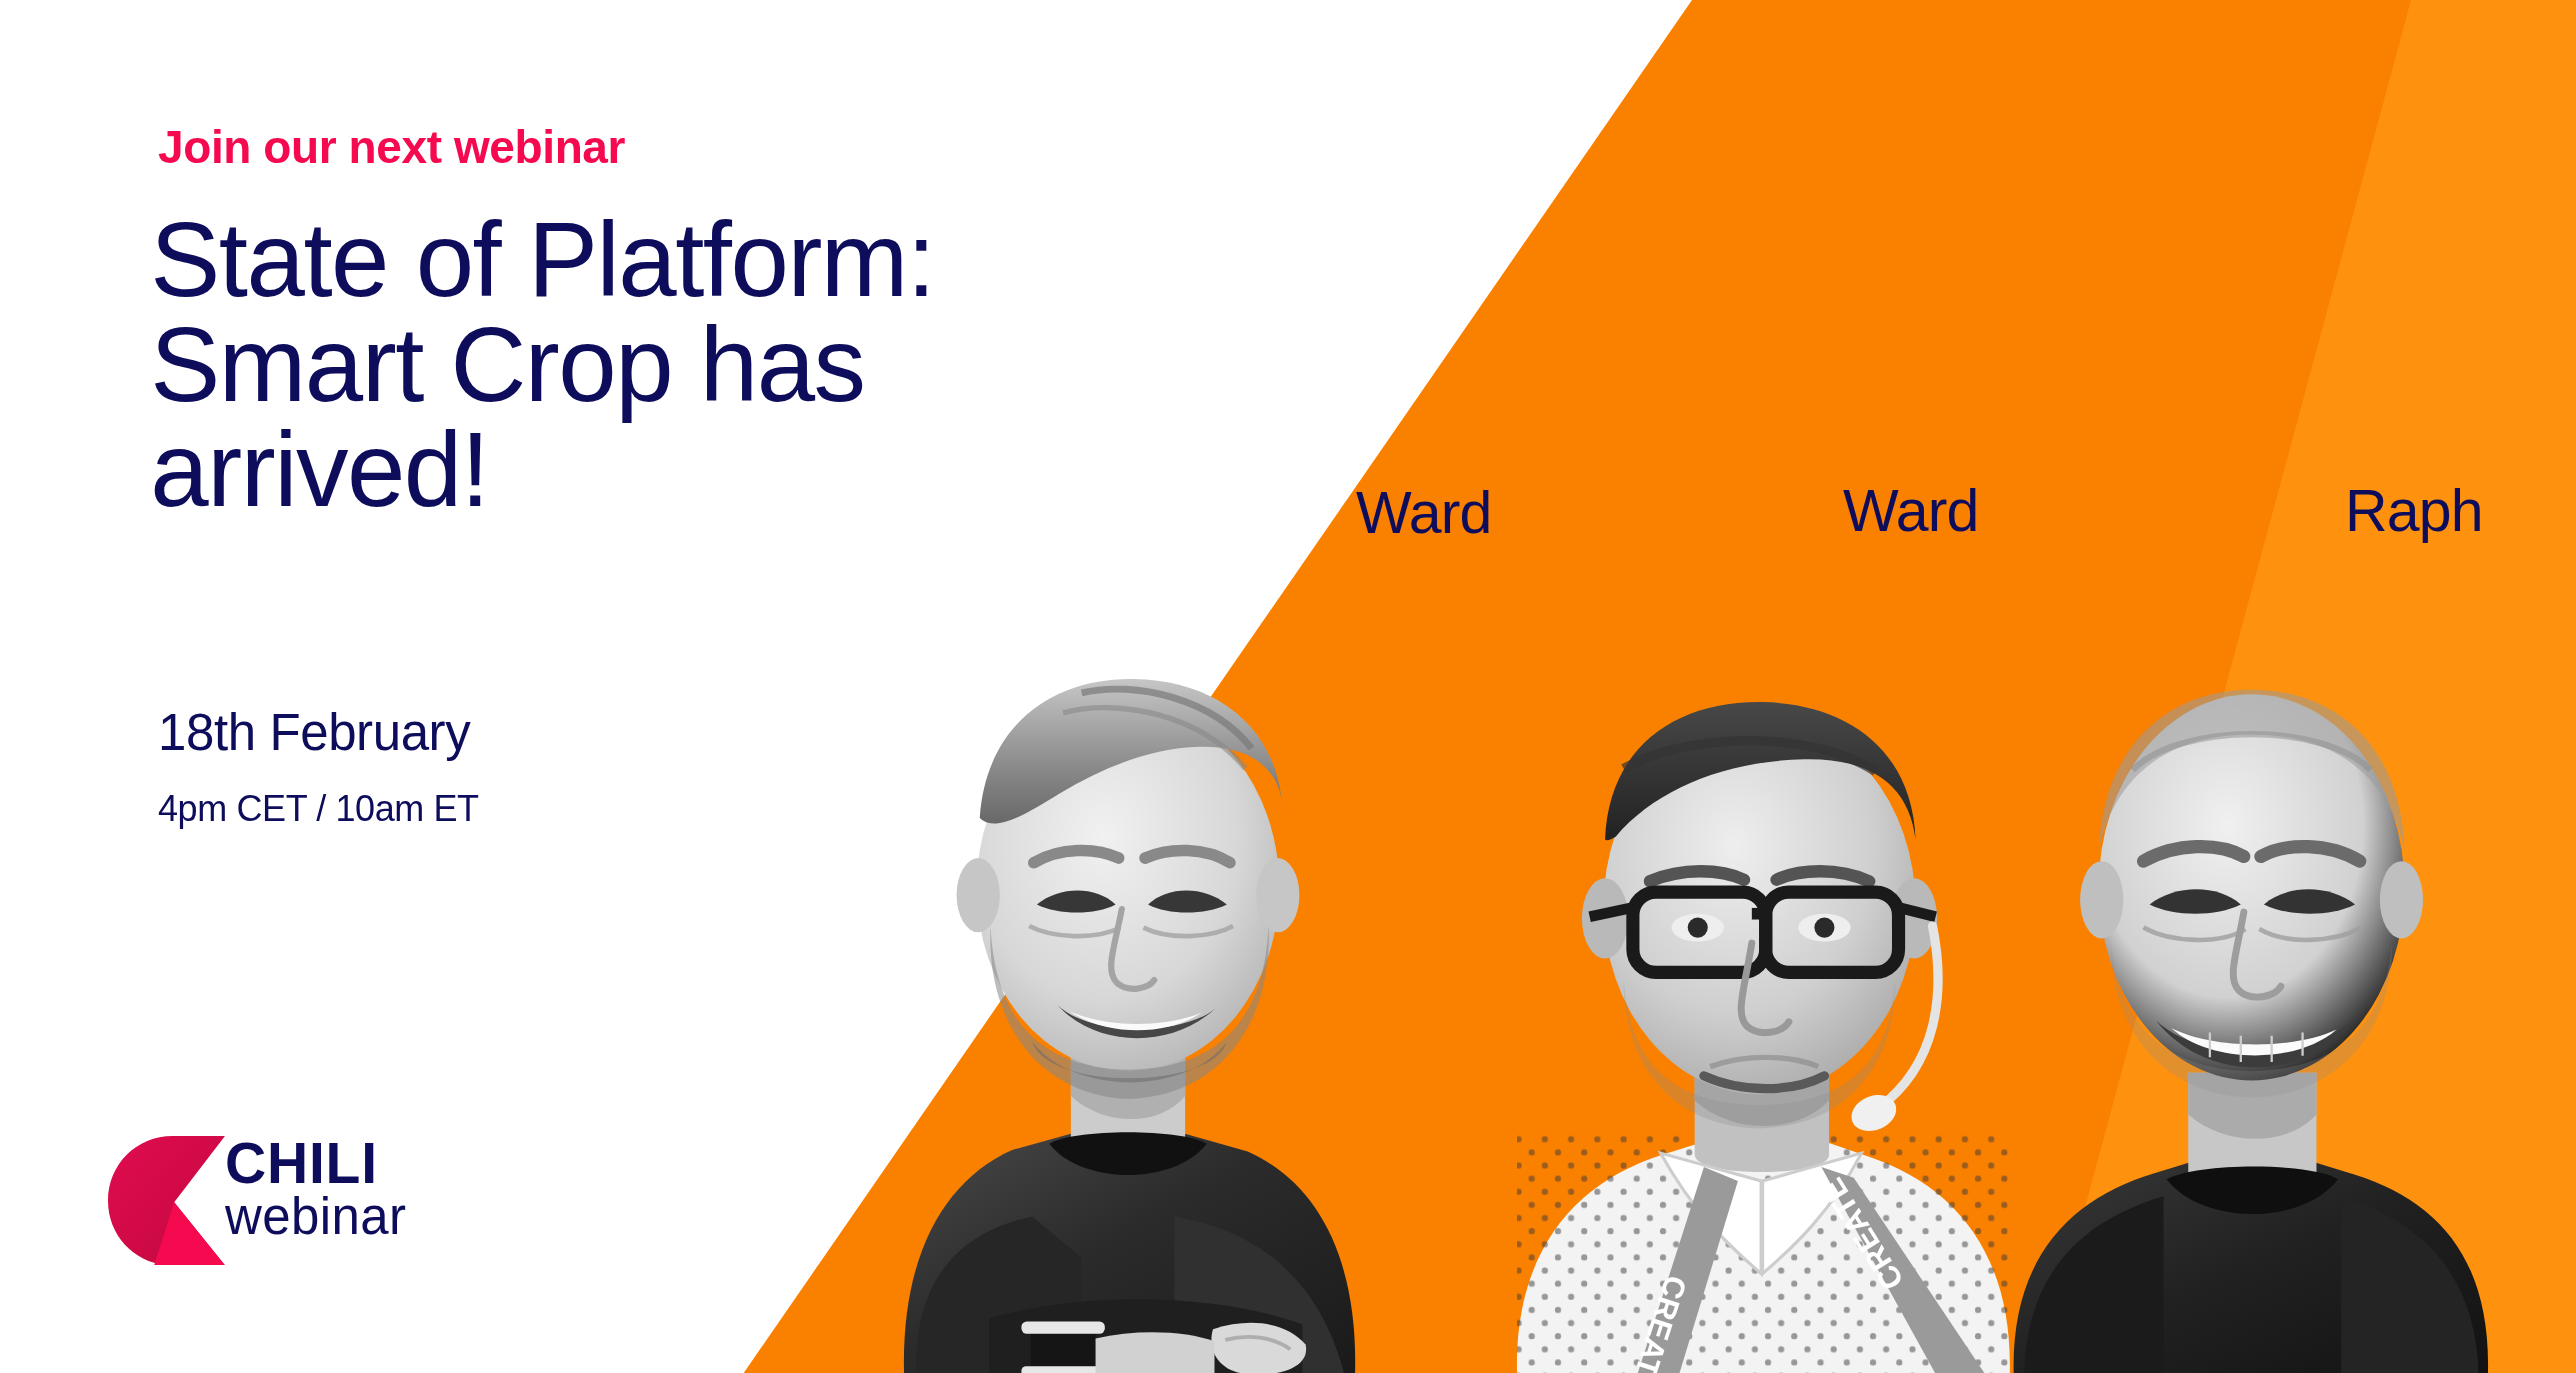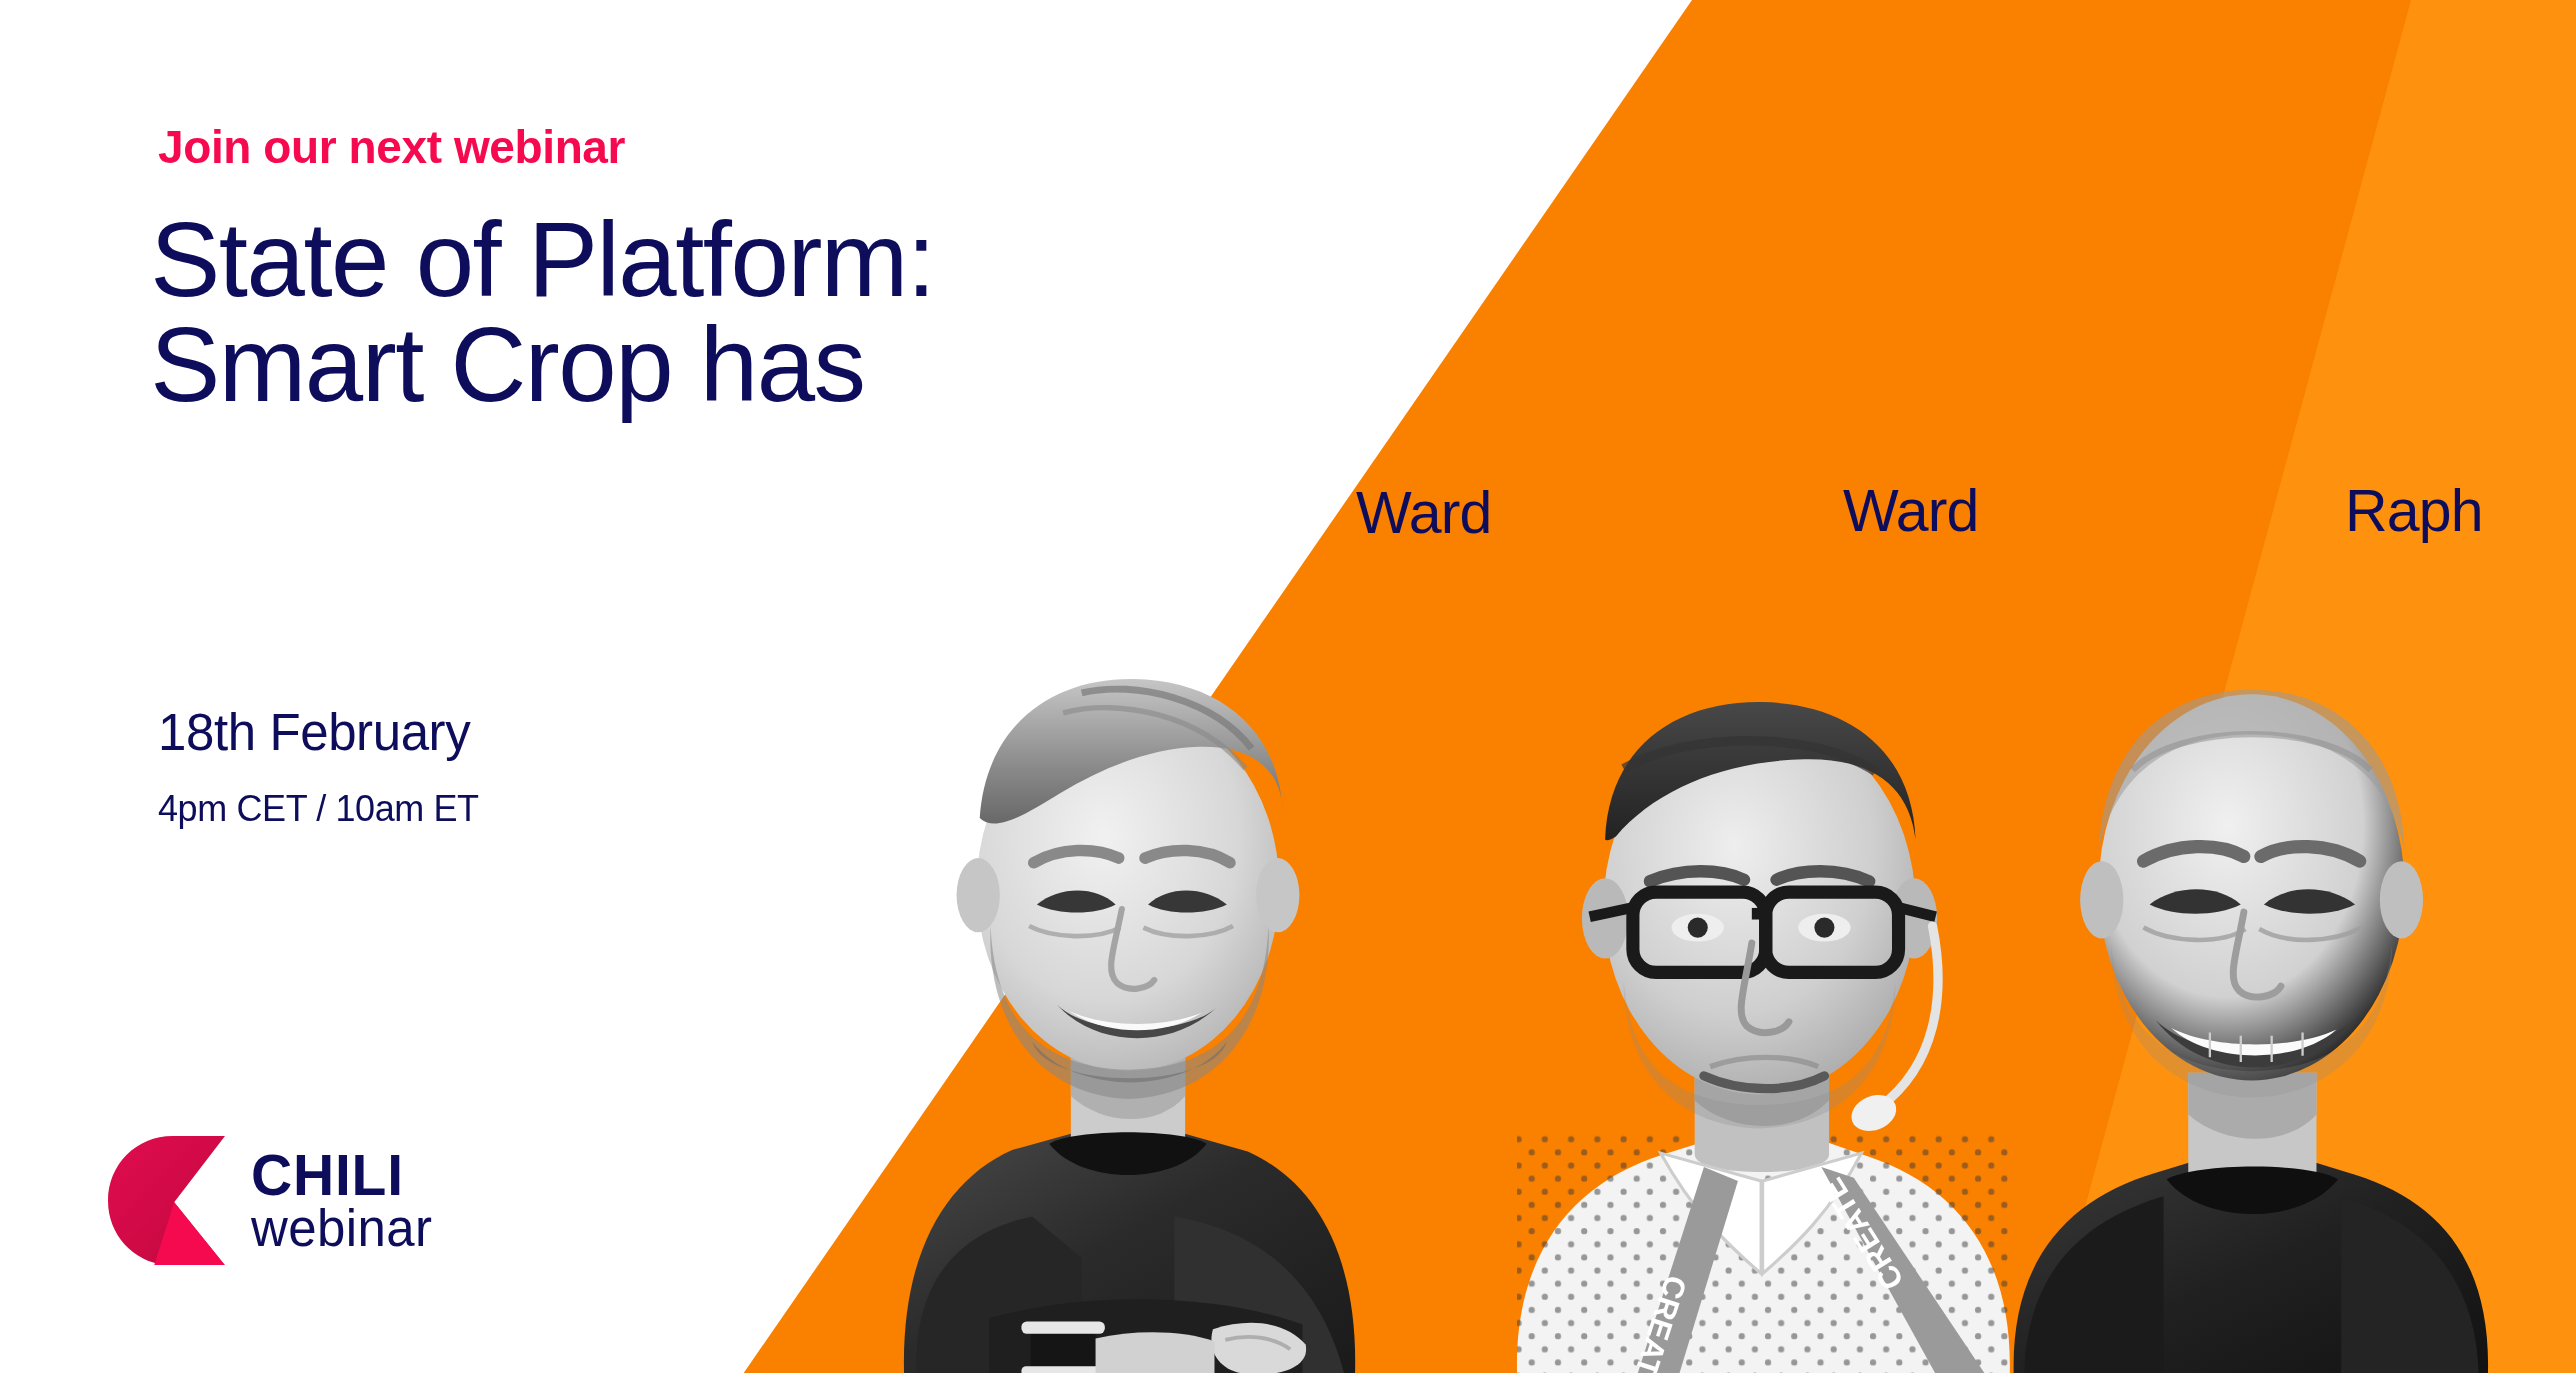--- a/index.html
+++ b/index.html
@@ -44,21 +44,21 @@
   .date{
     position:absolute;top:703px;left:0;
     font-size:51px;font-weight:400;letter-spacing:-0.4px;color:#0D0D5C;white-space:nowrap;
   }
   .time{
     position:absolute;top:788px;left:0;
     font-size:36px;font-weight:400;letter-spacing:-0.4px;color:#0D0D5C;white-space:nowrap;
   }
 
   
-  .logo{position:absolute;left:108px;top:1136px;display:flex;align-items:center;gap:26px;}
+  .logo{position:absolute;left:108px;top:1136px;display:flex;}
   .logo-mark{width:117px;height:130px;display:block;}
   .logo-words{display:flex;flex-direction:column;line-height:.98;}
   .logo-chili{font-size:57px;font-weight:700;letter-spacing:0.8px;color:#0D0D5C;}
   .logo-publish{font-size:51px;font-weight:400;letter-spacing:0.4px;color:#0D0D5C;}
 
   
   .name{
     position:absolute;
     font-size:59px;font-weight:400;letter-spacing:-0.8px;
     color:#0D0D5C;white-space:nowrap;
@@ -82,20 +82,21 @@
   <div class="bg-layer">
     <div class="orange-wedge"></div>
     <div class="orange-wedge-light"></div>
   </div>
 
   <div class="copy">
     <div class="eyebrow">Join our next webinar</div>
     <div class="headline">
       <span>State of Platform:</span>
       <span>Smart Crop has</span>
+      <span>arrived!</span>
     </div>
     <div class="date">18th February</div>
     <div class="time">4pm CET / 10am ET</div>
   </div>
 
   <div class="logo">
     <span class="logo-mark">
       <svg viewBox="0 0 152 168" xmlns="http://www.w3.org/2000/svg" aria-hidden="true">
         <defs>
           <linearGradient id="cgrad" x1="0" y1="0" x2="1" y2="1">

